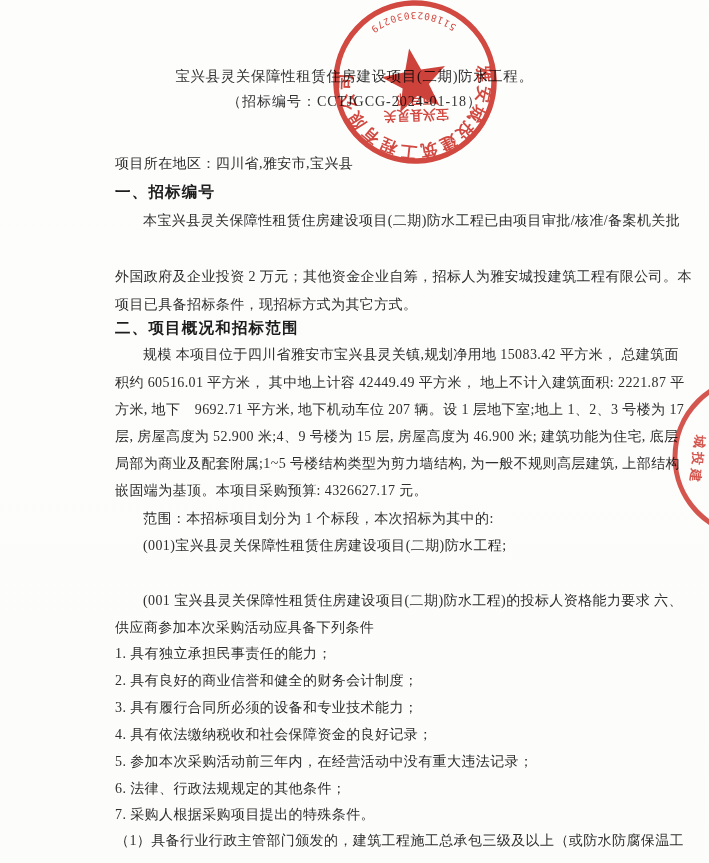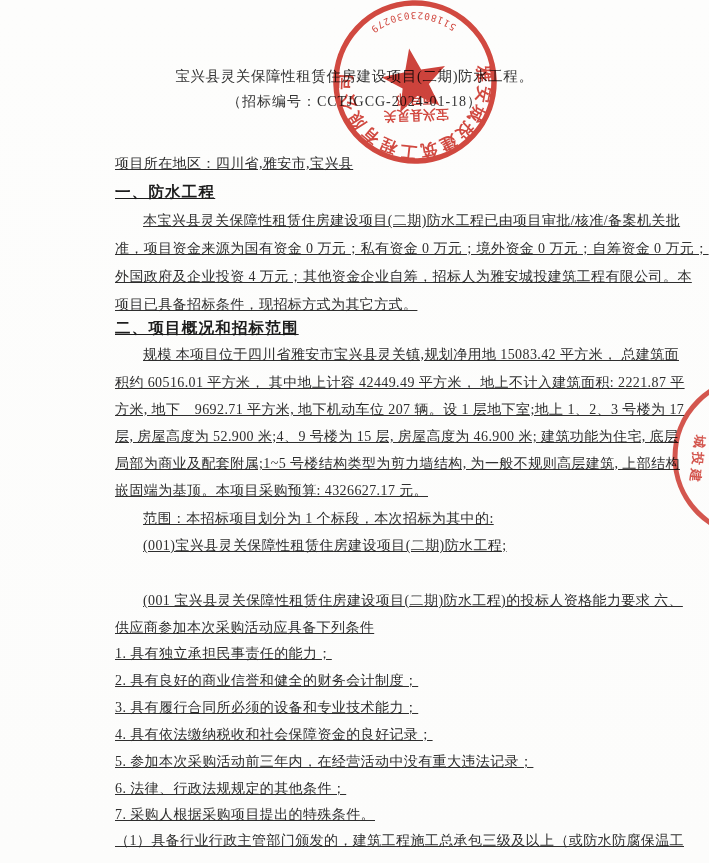--- a/index.html
+++ b/index.html
@@ -18,21 +18,21 @@
     color:#333;white-space:nowrap;
   }
   .doc-subtitle{
     position:absolute;top:93px;left:0;width:100%;
     text-align:center;font-size:14px;letter-spacing:1px;
     color:#333;white-space:nowrap;
   }
   .ln{
     position:absolute;left:115px;
     font-size:14px;letter-spacing:0.4px;
-    white-space:nowrap;color:#2e2e2e;text-decoration:underline;
+    white-space:nowrap;color:#2e2e2e;
   }
   .indent{left:143px;}
   .hd{
     font-weight:bold;font-size:15.5px;letter-spacing:1.2px;color:#1d1d1d;
   }
   
   .stamp{
     position:absolute;left:330px;top:-3px;
     width:170px;height:170px;
     mix-blend-mode:multiply;opacity:.92;
@@ -49,24 +49,23 @@
 </head>
 <body>
 
 <div class="page">
 
   <div class="doc-title">宝兴县灵关保障性租赁住房建设项目(二期)防水工程。</div>
   <div class="doc-subtitle">（招标编号：CCTJGCG-2024-01-18）</div>
 
   <div class="ln" style="top:155px">项目所在地区：四川省,雅安市,宝兴县</div>
 
-  <div class="ln hd" style="top:182px">一、防水工程</div>
+  <div class="ln hd" style="top:182px">一、招标编号</div>
   <div class="ln indent" style="top:212px">本宝兴县灵关保障性租赁住房建设项目(二期)防水工程已由项目审批/核准/备案机关批</div>
-  <div class="ln" style="top:240px">准，项目资金来源为国有资金 0 万元；私有资金 0 万元；境外资金 0 万元；自筹资金 0 万元；</div>
-  <div class="ln" style="top:268px">外国政府及企业投资 4 万元；其他资金企业自筹，招标人为雅安城投建筑工程有限公司。本</div>
+  <div class="ln" style="top:268px">外国政府及企业投资 2 万元；其他资金企业自筹，招标人为雅安城投建筑工程有限公司。本</div>
   <div class="ln hd" style="top:318px">二、项目概况和招标范围</div>
 
   <div class="ln" style="top:296px">项目已具备招标条件，现招标方式为其它方式。</div>
   <div class="ln indent" style="top:346px">规模  本项目位于四川省雅安市宝兴县灵关镇,规划净用地 15083.42 平方米， 总建筑面</div>
   <div class="ln" style="top:374px">积约 60516.01 平方米， 其中地上计容 42449.49 平方米， 地上不计入建筑面积: 2221.87 平</div>
   <div class="ln" style="top:401px">方米, 地下　9692.71 平方米, 地下机动车位 207 辆。设 1 层地下室;地上 1、2、3 号楼为 17</div>
   <div class="ln" style="top:428px">层, 房屋高度为 52.900 米;4、9 号楼为 15 层, 房屋高度为 46.900 米; 建筑功能为住宅, 底层</div>
   <div class="ln" style="top:455px">局部为商业及配套附属;1~5 号楼结构类型为剪力墙结构, 为一般不规则高层建筑, 上部结构</div>
   <div class="ln" style="top:482px">嵌固端为基顶。本项目采购预算: 4326627.17 元。</div>
   <div class="ln indent" style="top:510px">范围：本招标项目划分为 1 个标段，本次招标为其中的:</div>

